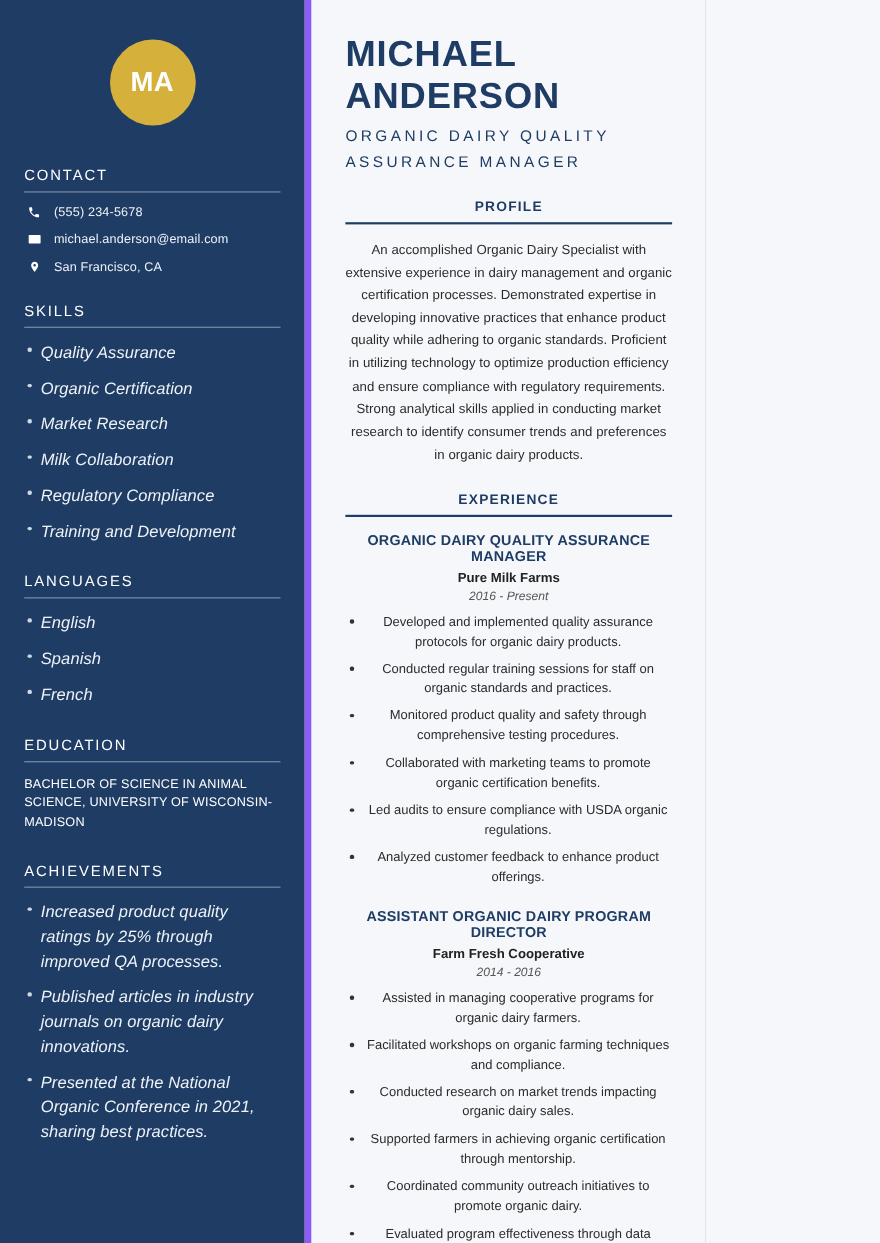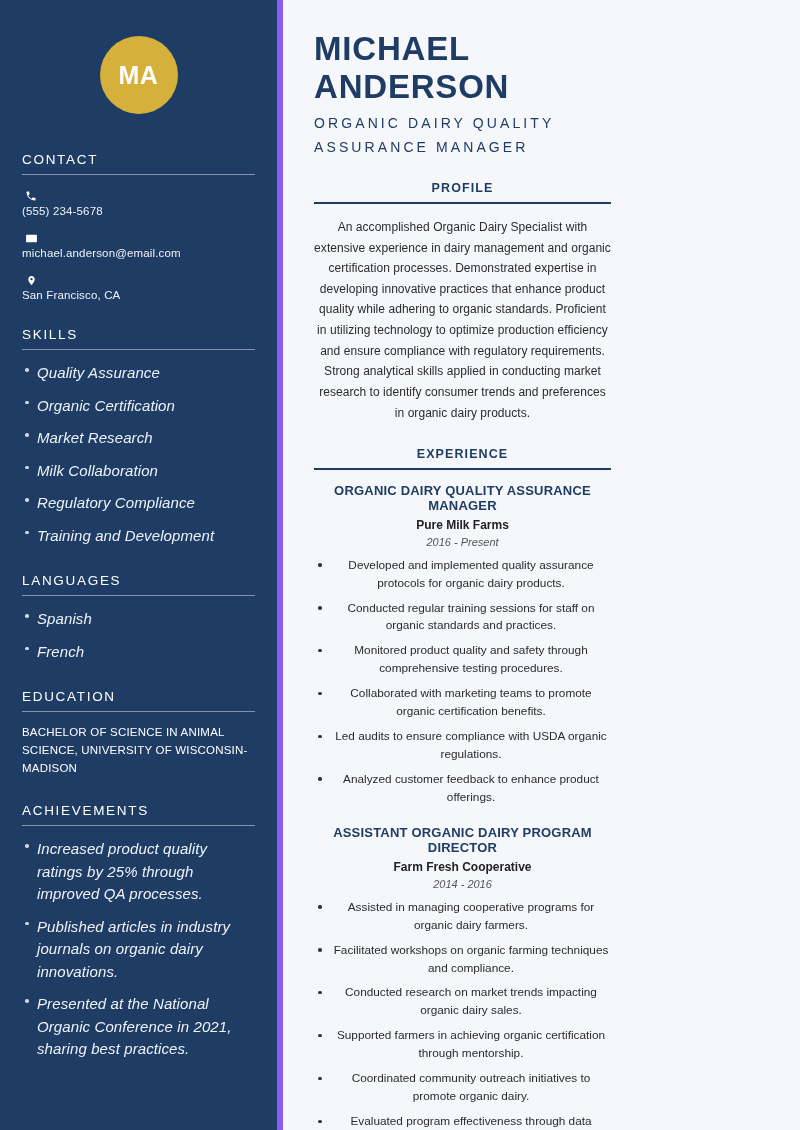--- a/index.html
+++ b/index.html
@@ -61,23 +61,22 @@
   }
 
   .side-rule {
     height: 1px;
     background: rgba(255,255,255,0.45);
     margin-bottom: 12px;
   }
 
   .contact-row {
     display: flex;
-    align-items: flex-start;
+    align-items: flex-end;
     margin-bottom: 12px;
-    flex-direction: column;
   }
 
   .contact-icon {
     width: 18px;
     flex: 0 0 18px;
     display: flex;
     align-items: center;
     justify-content: center;
     margin-right: 9px;
   }
@@ -267,20 +266,21 @@
         <li>Milk Collaboration</li>
         <li>Regulatory Compliance</li>
         <li>Training and Development</li>
       </ul>
     </section>
 
     <section class="side-section">
       <div class="side-heading">LANGUAGES</div>
       <div class="side-rule"></div>
       <ul class="side-list">
+        <li>English</li>
         <li>Spanish</li>
         <li>French</li>
       </ul>
     </section>
 
     <section class="side-section">
       <div class="side-heading">EDUCATION</div>
       <div class="side-rule"></div>
       <div class="edu-degree">BACHELOR OF SCIENCE IN ANIMAL SCIENCE, UNIVERSITY OF WISCONSIN-MADISON</div>
     </section>

